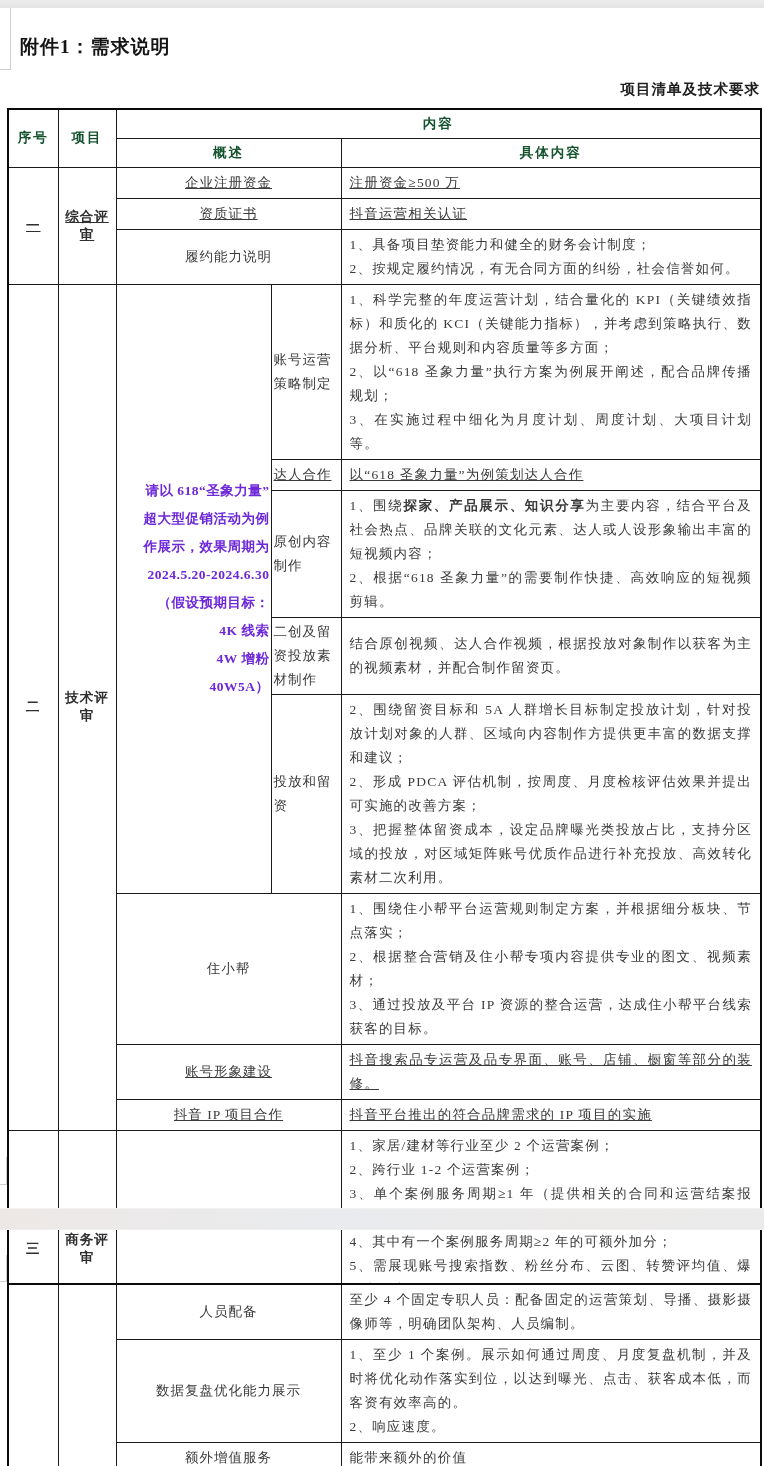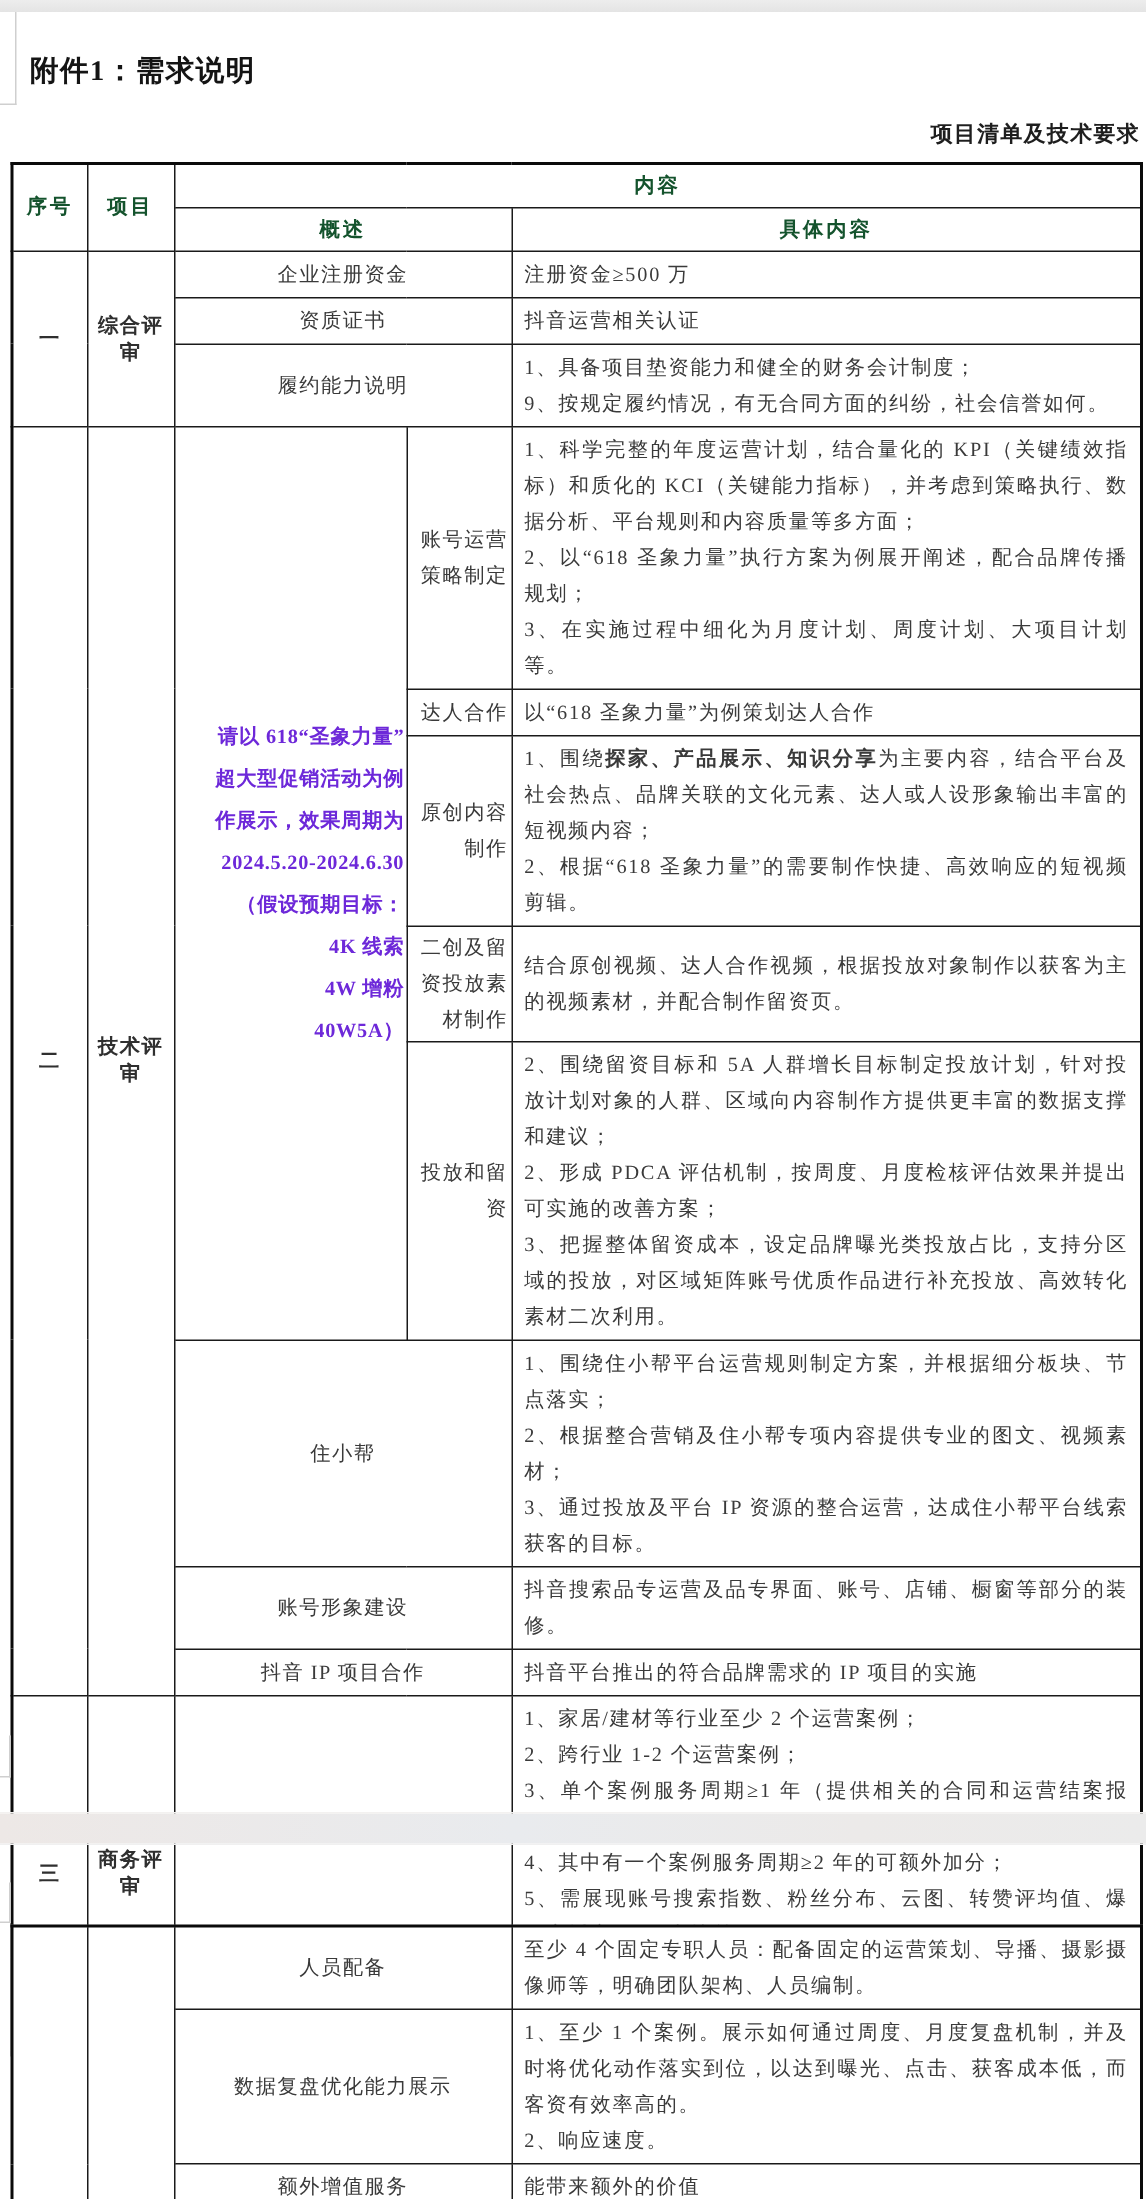--- a/index.html
+++ b/index.html
@@ -31,27 +31,27 @@
     width:753px; background:#fff; }
   #table1 { top:108px; border:2px solid #0a0a0a; border-bottom:4px solid #0a0a0a; }
   #table2 { top:1283px; border:2px solid #0a0a0a; border-bottom:3px solid #0a0a0a; }
 
   td { border:1px solid #1a1a1a; font-size:13.5px; vertical-align:middle;
     padding:2px 6px; }
   tr.hrow td { font-weight:bold; text-align:center; height:29px; color:#14532d;
     letter-spacing:2px; }
   .seq  { text-align:center; font-weight:bold; letter-spacing:1px; color:#2f2f2f; }
   .lbl  { text-align:center; letter-spacing:1px; line-height:24px; }
-  .sub  { text-align:right; letter-spacing:1px; line-height:24px; padding:2px 2px; }
+  .sub  { text-align:left; letter-spacing:1px; line-height:24px; padding:2px 2px; }
   .det  { text-align:justify; padding:3px 8px;margin-top:42px; }
   .det p { margin:0; line-height:24px; letter-spacing:1.2px; }
   .det.center { text-align:left; }
   .example { font-weight:bold; text-align:right; white-space:pre-line;
     line-height:28px; letter-spacing:0.5px; padding:4px 1px; color:#6d28d9; }
-  tr.h30 td { height:30px; }
+  tr.h30 td { height:30px;text-decoration:underline; }
   tr.h24 td { height:24px; }
   .b { font-weight:bold; }
 </style>
 </head>
 <body>
 
 <div class="top-strip"></div>
 <div class="corner-box"></div>
 
 <div class="doc-title">附件1：需求说明</div>
@@ -88,21 +88,21 @@
   <tr class="h30">
     <td colspan="2" class="lbl">资质证书</td>
     <td class="det">
           <p>抖音运营相关认证</p>
         </td>
   </tr>
   <tr>
     <td colspan="2" class="lbl">履约能力说明</td>
     <td class="det">
       <p>1、具备项目垫资能力和健全的财务会计制度；</p>
-      <p>9、按规定履约情况，有无合同方面的纠纷，社会信誉如何。</p>
+      <p>2、按规定履约情况，有无合同方面的纠纷，社会信誉如何。</p>
     </td>
   </tr>
 
   <tr>
     <td rowspan="8" class="seq">二</td>
     <td rowspan="8" class="seq">技术评审</td>
     <td rowspan="5" class="example">请以 618“圣象力量”
 超大型促销活动为例
 作展示，效果周期为
 2024.5.20-2024.6.30

